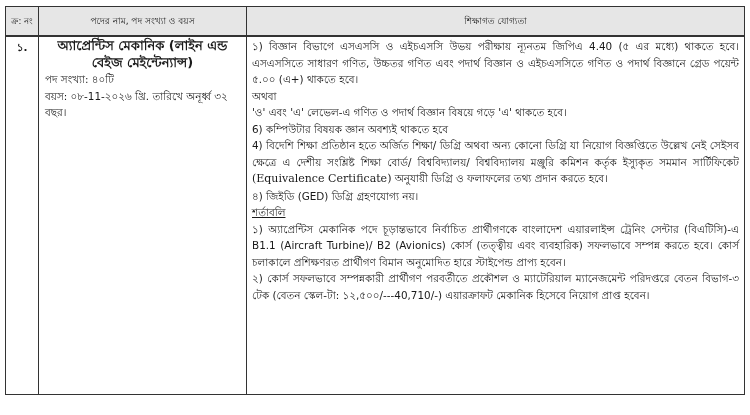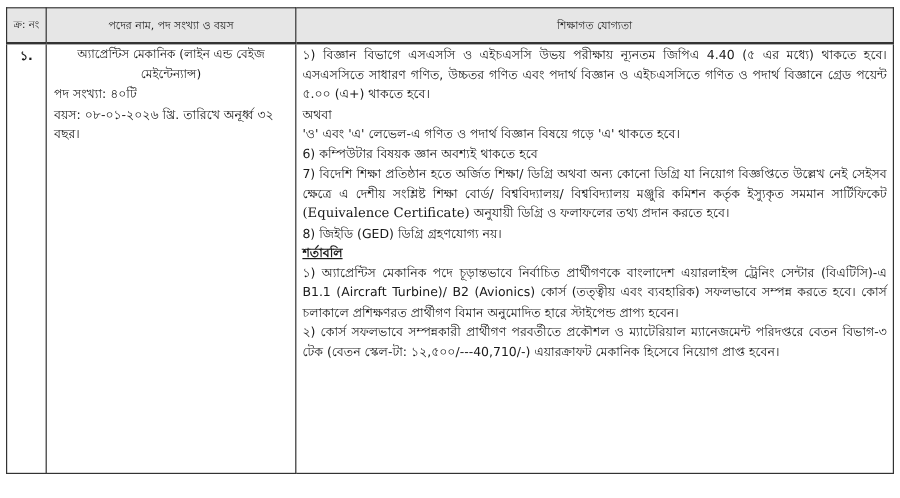--- a/index.html
+++ b/index.html
@@ -9,23 +9,23 @@
                border-collapse: collapse; table-layout: fixed; }
   .doc-table th, .doc-table td { border: 1.5px solid #333; vertical-align: top; }
   .doc-table thead th { background: #e6e6e6; font-weight: normal; font-size: 9px;
                         text-align: center; vertical-align: middle; height: 28px; padding: 0 2px;
                         border-bottom: 2px solid #333; }
   .doc-table thead th.serial-col { font-size: 8.5px; line-height: 14px; }
   .doc-table tbody td { font-size: 10.4px; line-height: 16.5px; }
   td.serial-cell { text-align: center; font-weight: bold; font-size: 11px; padding-top: 2px; }
   td.post-cell { padding: 1px 6px; }
   td.qual-cell { padding: 1px 5px; text-align: justify; }
-  .post-title { font-weight: normal; text-align: center; font-size: 10px; }
+  .post-title { font-weight: bold; text-align: center; font-size: 13px; }
   .line { display: block; }
-  .heading-u { text-decoration: underline; font-weight: bold; display: block; }
+  .heading-u { text-decoration: underline; font-weight: normal; display: block; }
   .serif { font-family: "DejaVu Serif", serif; font-size: 11px; margin-top: 36px; }
 </style>
 </head>
 <body>
 
 <table class="doc-table">
   <colgroup>
     <col style="width:33px">
     <col style="width:208px">
     <col style="width:498px">
@@ -36,28 +36,28 @@
       <th>পদের নাম, পদ সংখ্যা ও বয়স</th>
       <th>শিক্ষাগত যোগ্যতা</th>
     </tr>
   </thead>
   <tbody>
     <tr>
       <td class="serial-cell">১.</td>
       <td class="post-cell">
         <span class="line post-title">অ্যাপ্রেন্টিস মেকানিক (লাইন এন্ড বেইজ মেইন্টেন্যান্স)</span>
         <span class="line">পদ সংখ্যা: ৪০টি</span>
-        <span class="line">বয়স: ০৮-০১-২০২৬ খ্রি. তারিখে অনূর্ধ্ব ৩২ বছর।</span>
+        <span class="line">বয়স: ০৮-11-২০২৬ খ্রি. তারিখে অনূর্ধ্ব ৩২ বছর।</span>
       </td>
       <td class="qual-cell">
         <span class="line">১) বিজ্ঞান বিভাগে এসএসসি ও এইচএসসি উভয় পরীক্ষায় ন্যূনতম জিপিএ 4.40 (৫ এর মধ্যে) থাকতে হবে। এসএসসিতে সাধারণ গণিত, উচ্চতর গণিত এবং পদার্থ বিজ্ঞান ও এইচএসসিতে গণিত ও পদার্থ বিজ্ঞানে গ্রেড পয়েন্ট ৫.০০ (এ+) থাকতে হবে।</span>
         <span class="line">অথবা</span>
         <span class="line">'ও' এবং 'এ' লেভেল-এ গণিত ও পদার্থ বিজ্ঞান বিষয়ে গড়ে 'এ' থাকতে হবে।</span>
         <span class="line">6) কম্পিউটার বিষয়ক জ্ঞান অবশ্যই থাকতে হবে</span>
-        <span class="line"><span>7) বিদেশি শিক্ষা প্রতিষ্ঠান হতে অর্জিত শিক্ষা/ ডিগ্রি অথবা অন্য কোনো ডিগ্রি যা নিয়োগ বিজ্ঞপ্তিতে উল্লেখ নেই সেইসব ক্ষেত্রে এ দেশীয় সংশ্লিষ্ট শিক্ষা বোর্ড/ বিশ্ববিদ্যালয়/ বিশ্ববিদ্যালয় মঞ্জুরি কমিশন কর্তৃক ইস্যুকৃত সমমান সার্টিফিকেট</span> <span class="serif">(Equivalence Certificate)</span> <span>অনুযায়ী ডিগ্রি ও ফলাফলের তথ্য প্রদান করতে হবে।</span></span>
-        <span class="line">8) জিইডি (GED) ডিগ্রি গ্রহণযোগ্য নয়।</span>
+        <span class="line"><span>4) বিদেশি শিক্ষা প্রতিষ্ঠান হতে অর্জিত শিক্ষা/ ডিগ্রি অথবা অন্য কোনো ডিগ্রি যা নিয়োগ বিজ্ঞপ্তিতে উল্লেখ নেই সেইসব ক্ষেত্রে এ দেশীয় সংশ্লিষ্ট শিক্ষা বোর্ড/ বিশ্ববিদ্যালয়/ বিশ্ববিদ্যালয় মঞ্জুরি কমিশন কর্তৃক ইস্যুকৃত সমমান সার্টিফিকেট</span> <span class="serif">(Equivalence Certificate)</span> <span>অনুযায়ী ডিগ্রি ও ফলাফলের তথ্য প্রদান করতে হবে।</span></span>
+        <span class="line">৪) জিইডি (GED) ডিগ্রি গ্রহণযোগ্য নয়।</span>
         <span class="heading-u">শর্তাবলি</span>
         <span class="line">১) অ্যাপ্রেন্টিস মেকানিক পদে চূড়ান্তভাবে নির্বাচিত প্রার্থীগণকে বাংলাদেশ এয়ারলাইন্স ট্রেনিং সেন্টার (বিএটিসি)-এ B1.1 (Aircraft Turbine)/ B2 (Avionics) কোর্স (তত্ত্বীয় এবং ব্যবহারিক) সফলভাবে সম্পন্ন করতে হবে। কোর্স চলাকালে প্রশিক্ষণরত প্রার্থীগণ বিমান অনুমোদিত হারে স্টাইপেন্ড প্রাপ্য হবেন।</span>
         <span class="line">২) কোর্স সফলভাবে সম্পন্নকারী প্রার্থীগণ পরবর্তীতে প্রকৌশল ও ম্যাটেরিয়াল ম্যানেজমেন্ট পরিদপ্তরে বেতন বিভাগ-৩ টেক (বেতন স্কেল-টা: ১২,৫০০/---40,710/-) এয়ারক্রাফট মেকানিক হিসেবে নিয়োগ প্রাপ্ত হবেন।</span>
       </td>
     </tr>
   </tbody>
 </table>
 
 </body></html>

